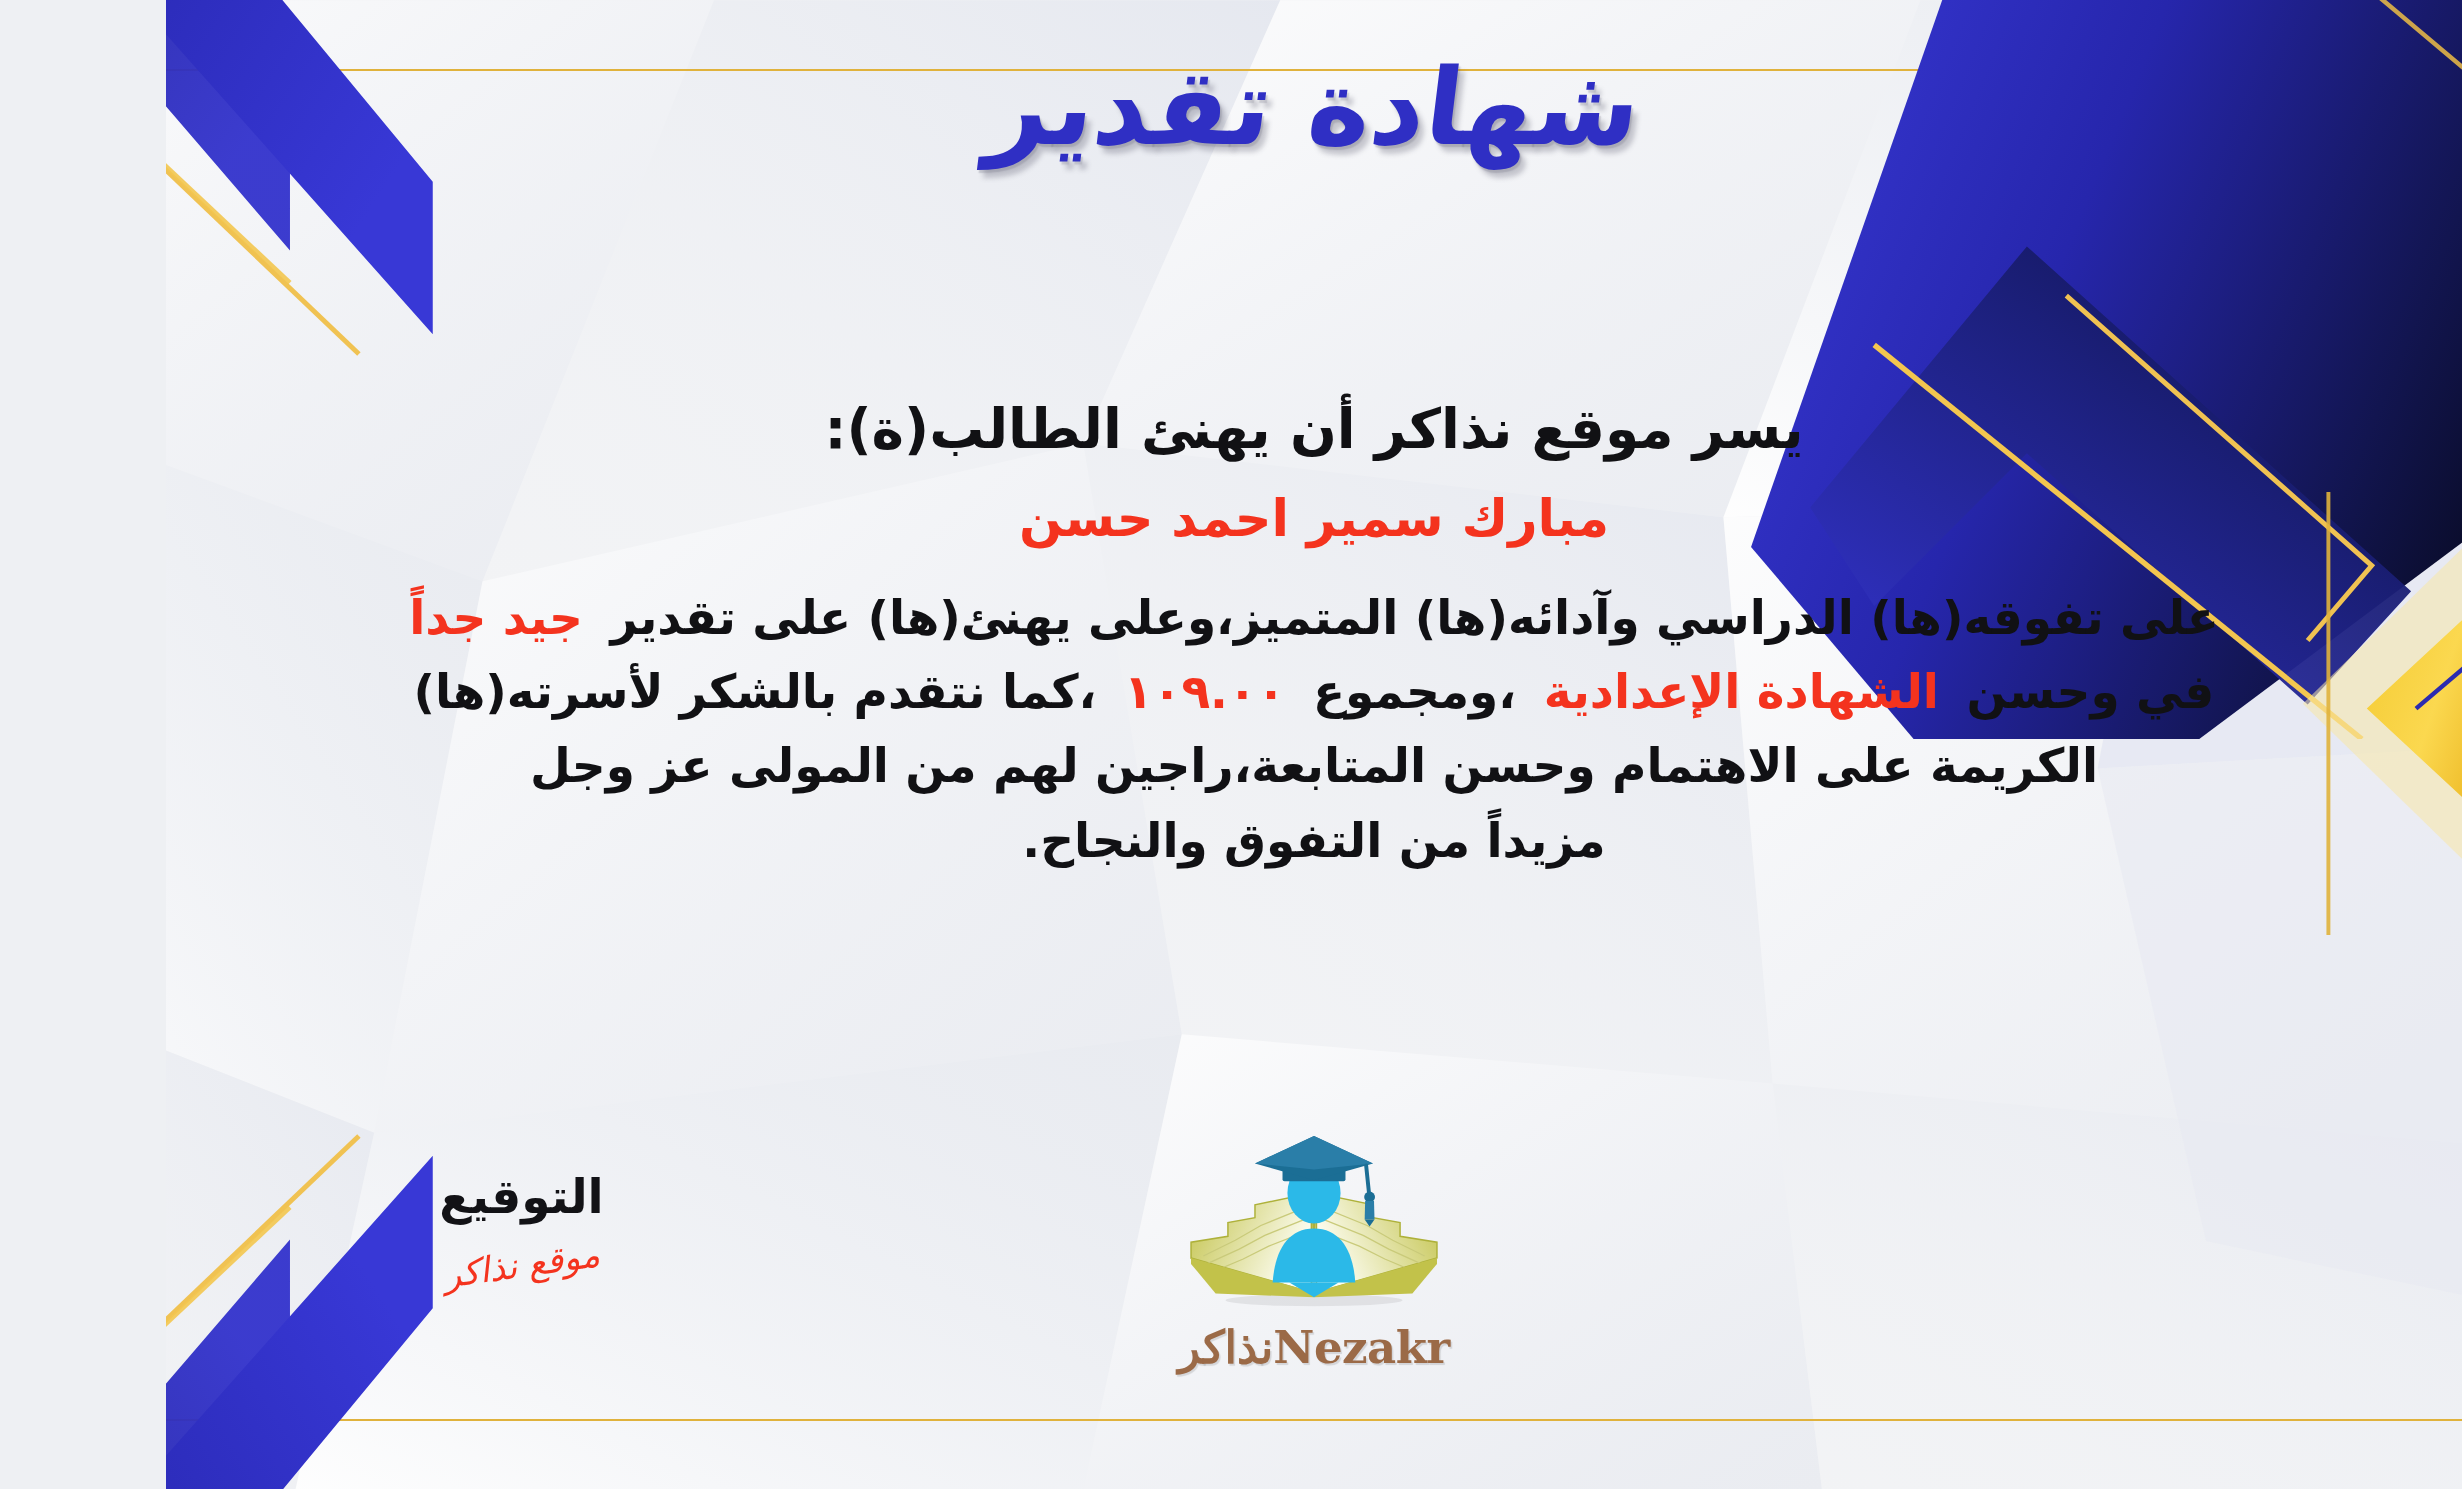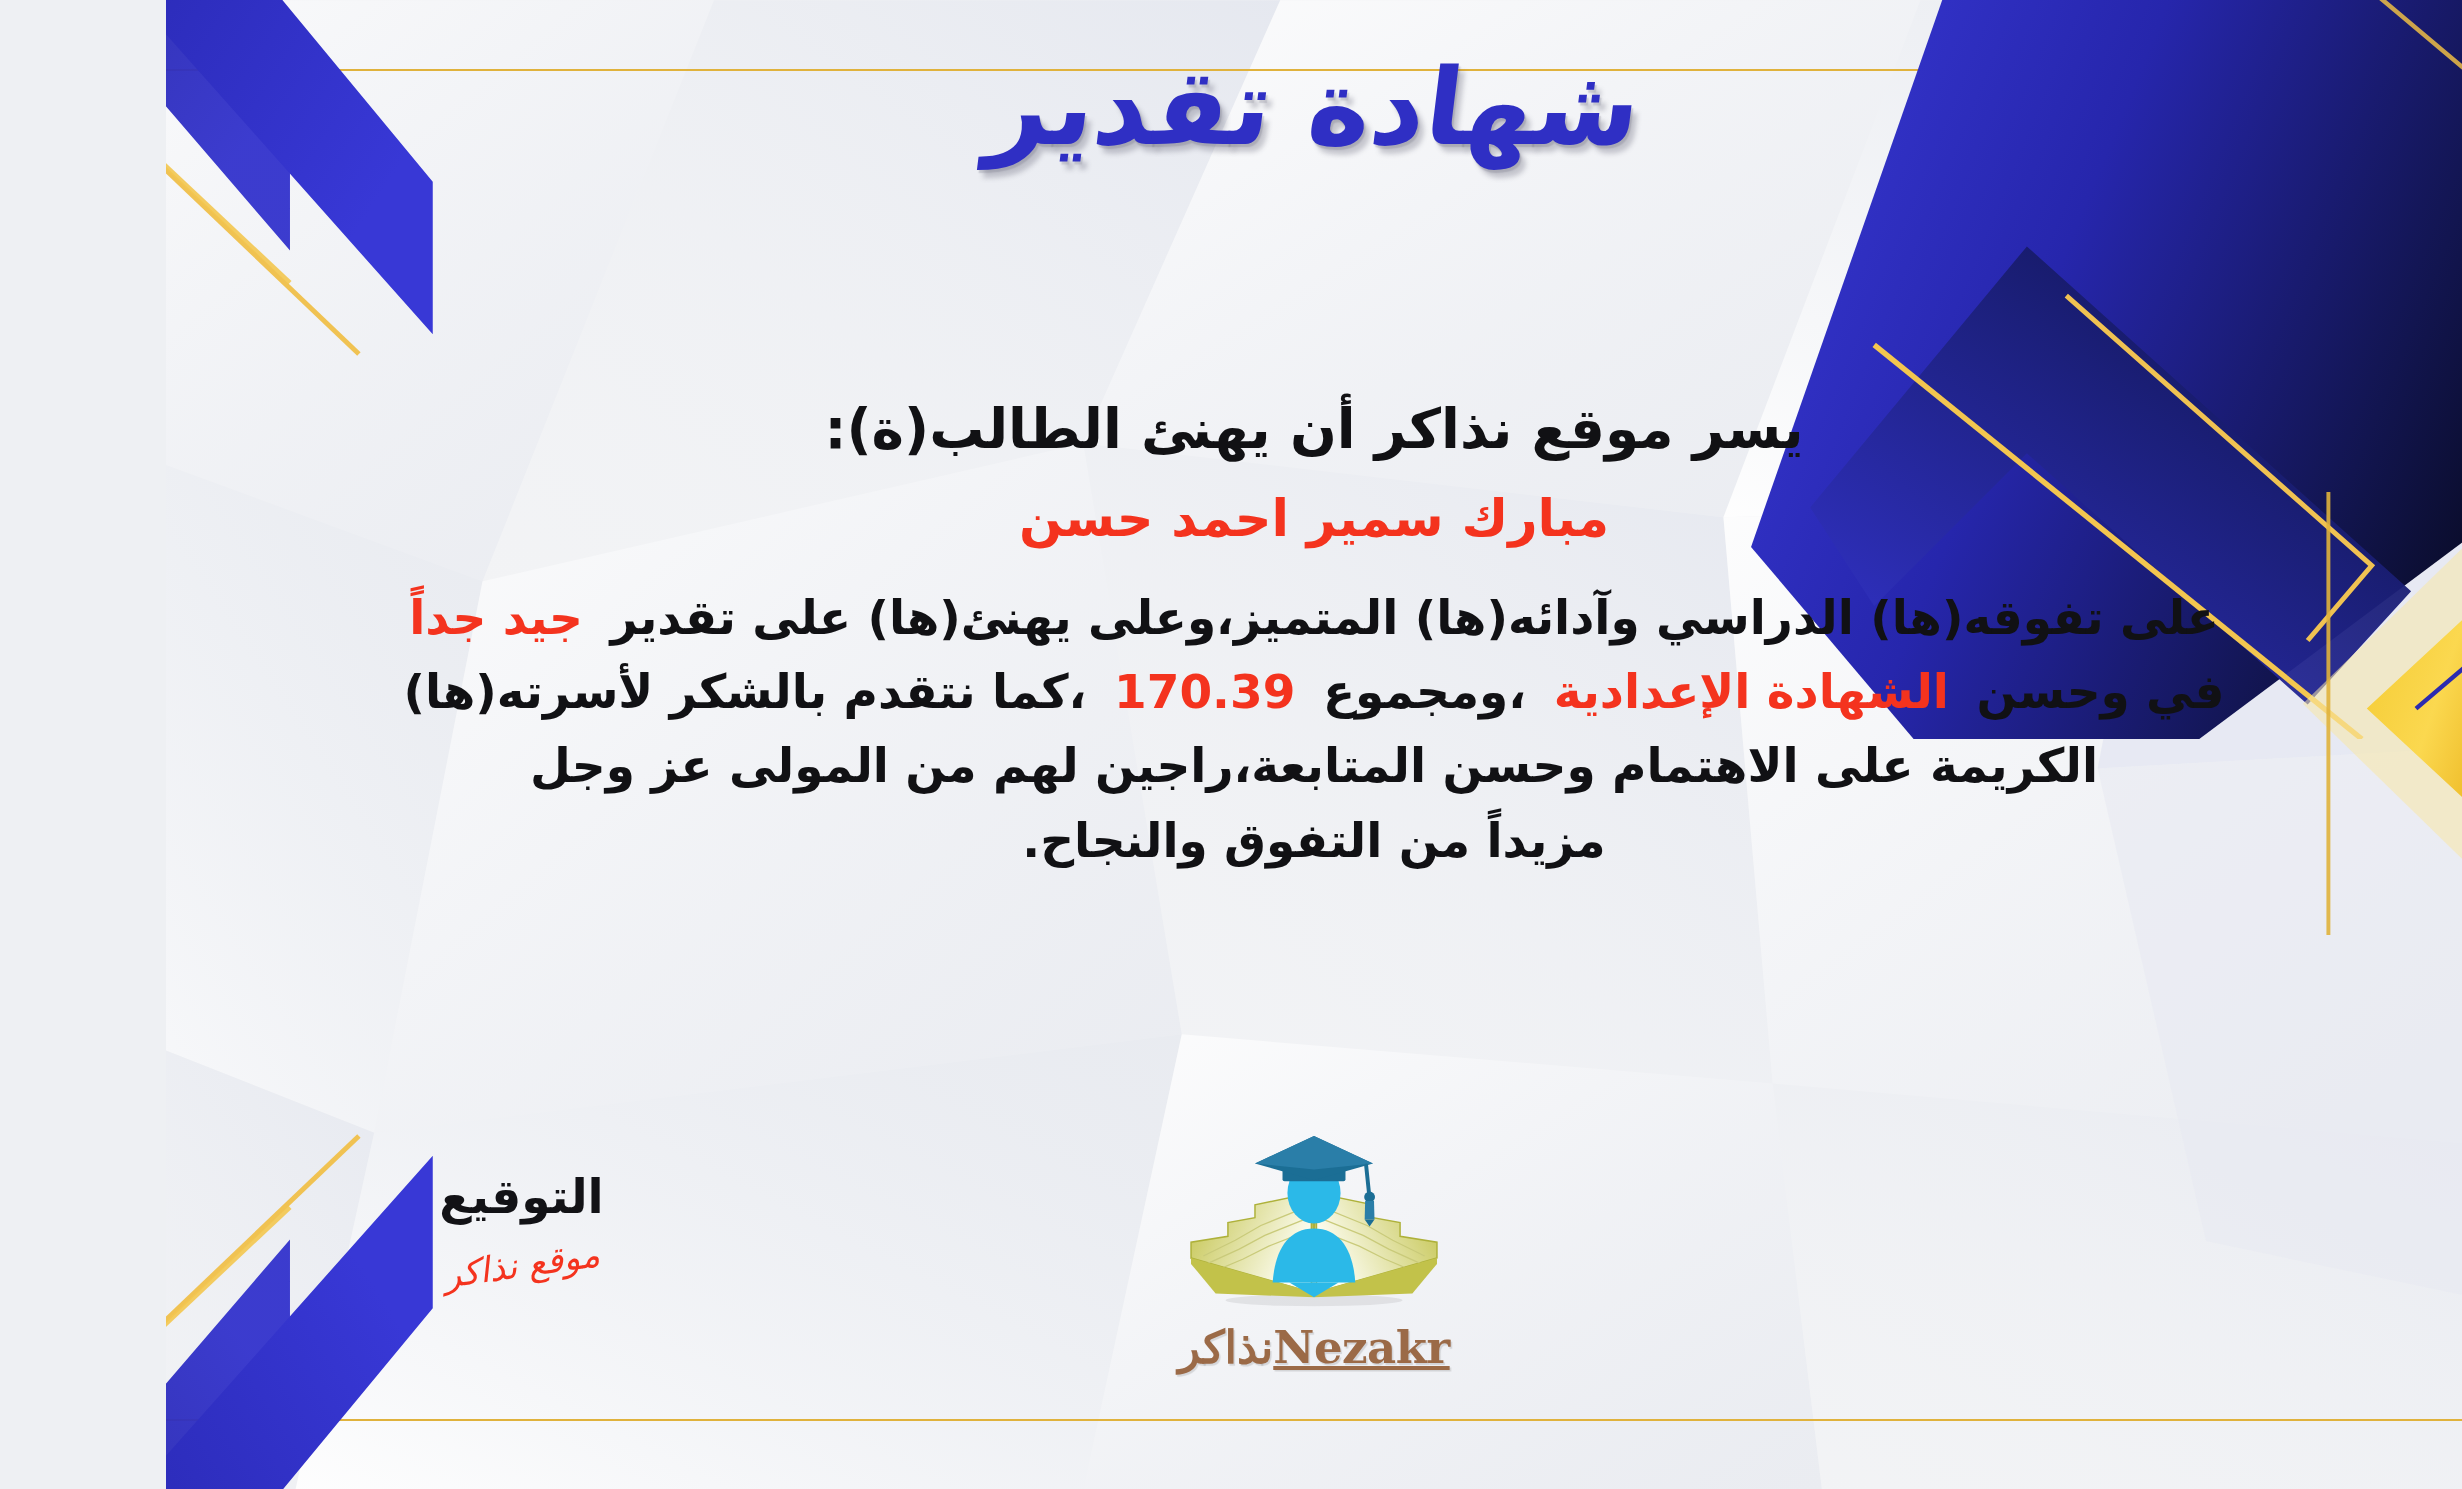--- a/index.html
+++ b/index.html
@@ -137,21 +137,21 @@
   .logo-text {
     margin-top:3.9px;
     font-size:45px;
     font-weight:700;
     color:#9b6a47;
     letter-spacing:-0.5px;
     white-space:nowrap;
     font-family:"DejaVu Serif","Liberation Serif",serif;
     text-shadow:1.5px 1.5px 1px rgba(0,0,0,0.12);
   }
-  .logo-text .latin { font-style:normal;text-decoration:underline; }
+  .logo-text .latin { font-style:normal; }
 </style>
 </head>
 <body>
 
 <div id="certificate">
 
   <div class="bg-layer">
     <svg width="2628" height="1490" viewBox="0 0 5337 3025">
       <defs>
         <linearGradient id="fA" x1="0" y1="0" x2="1" y2="1">
@@ -300,21 +300,21 @@
 
     <div class="student-name">مبارك سمير احمد حسن</div>
 
     <div class="para">
 
       <div class="para-line">
         <span>على تفوقه(ها) الدراسي وآدائه(ها) المتميز،وعلى يهنئ(ها) على تقدير</span><span class="gap"></span><span class="red">جيد جداً</span>
       </div>
 
       <div class="para-line">
-        <span>في وحسن</span><span class="gap"></span><span class="red">الشهادة الإعدادية</span><span class="gap"></span><span>،ومجموع</span><span class="gap"></span><span class="red">170.39</span><span class="gap"></span><span>،كما نتقدم بالشكر لأسرته(ها)</span>
+        <span>في وحسن</span><span class="gap"></span><span class="red">الشهادة الإعدادية</span><span class="gap"></span><span>،ومجموع</span><span class="gap"></span><span class="red">١٠٩.٠٠</span><span class="gap"></span><span>،كما نتقدم بالشكر لأسرته(ها)</span>
       </div>
 
       <div class="para-line">
         <span>الكريمة على الاهتمام وحسن المتابعة،راجين لهم من المولى عز وجل</span>
       </div>
 
       <div class="para-line">
         <span>مزيداً من التفوق والنجاح.</span>
       </div>
 

